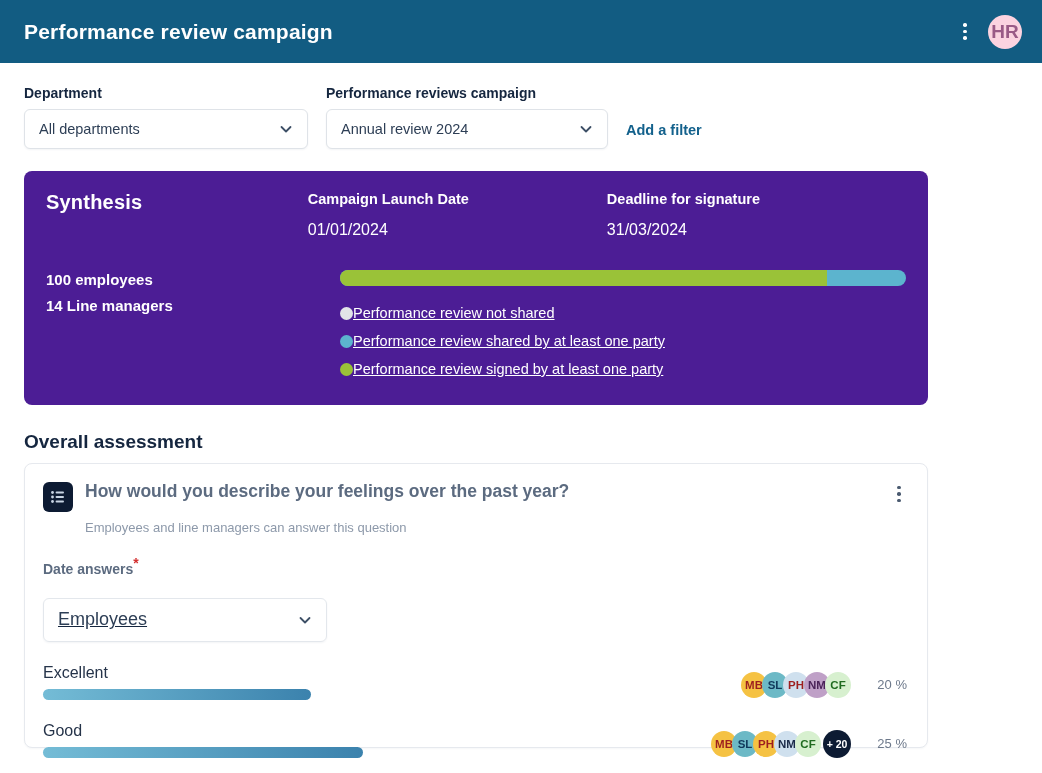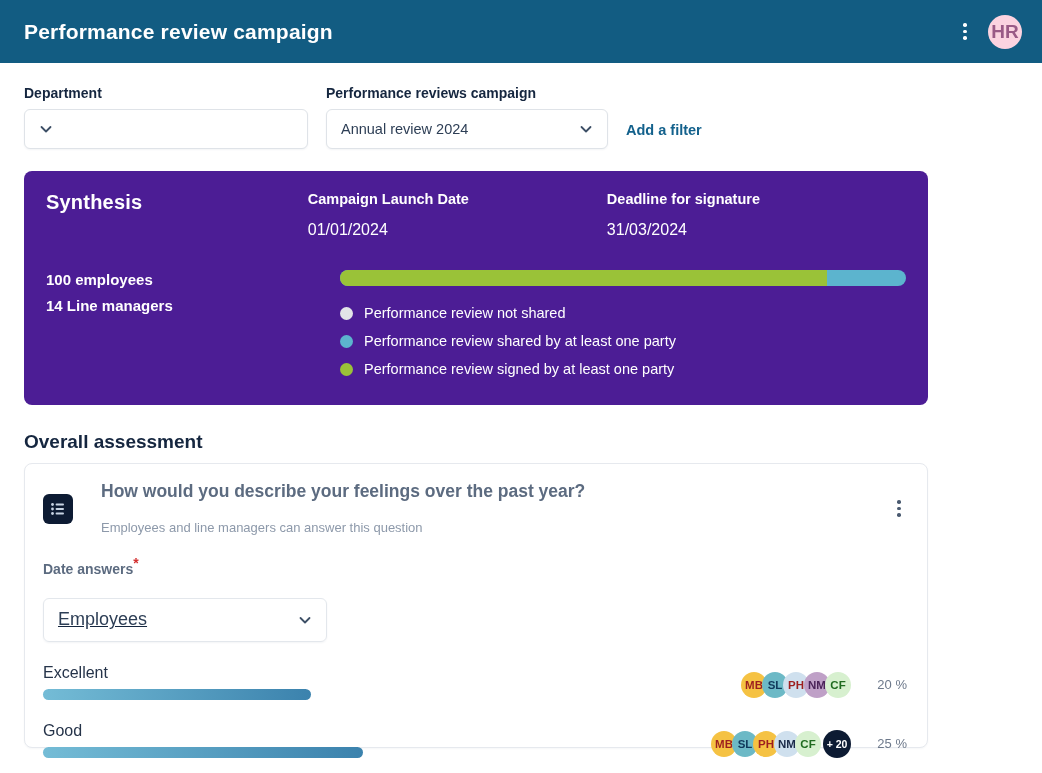--- a/index.html
+++ b/index.html
@@ -106,42 +106,42 @@
     border-radius: 8px;
     background: #5cb4ce;
     overflow: hidden;
     display: flex;
     margin-top: 3px;
   }
   .progress-signed { height: 100%; background: #9ac238; }
   .legend { margin-top: 13px; }
   .legend-item {
     display: flex; align-items: center;
-    gap: 11px;
     height: 28px;
+    text-decoration: underline;
   }
   .legend-dot { width: 13px; height: 13px; border-radius: 50%; flex: 0 0 auto; }
   .legend-text { font-size: 14.5px; color: #ffffff; }
 
   
   .section-title {
     margin: 26px 0 10px 24px;
     font-size: 19px; font-weight: bold; color: #15263f;
   }
   .qcard {
     margin-left: 24px;
     width: 904px;
     background: #ffffff;
     border: 1px solid #e6e9ee;
     border-radius: 8px;
     padding: 16px 18px 0 18px;
     height: 285px;
     box-shadow: 0 1px 2px rgba(20,40,70,.04);
   }
-  .q-head { display: flex; align-items: center; gap: 16px; }
+  .q-head { display: flex; align-items: flex-start; }
   .q-icon {
     width: 30px; height: 30px;
     background: #0d1b33;
     border-radius: 6px;
     flex: 0 0 auto;
     display: flex; align-items: center; justify-content: center;
     margin-top: 2px;
   }
   .q-texts { flex: 1; margin-left: 12px; }
   .q-title {
@@ -222,20 +222,21 @@
     </div>
     <div class="avatar-hr">HR</div>
   </div>
 </div>
 
 <div class="filters">
 
   <div class="filter-group">
     <div class="filter-label">Department</div>
     <div class="select-box select-dep">
+      <span class="select-value">All departments</span>
       <span class="chev">
         <svg viewBox="0 0 14 14" width="14" height="14">
             <path d="M2.5 5 L7 9.5 L11.5 5" fill="none" stroke="#3d4f66" stroke-width="1.8" stroke-linecap="round" stroke-linejoin="round"></path>
           </svg>
       </span>
     </div>
   </div>
 
   <div class="filter-group">
     <div class="filter-label">Performance reviews campaign</div>

